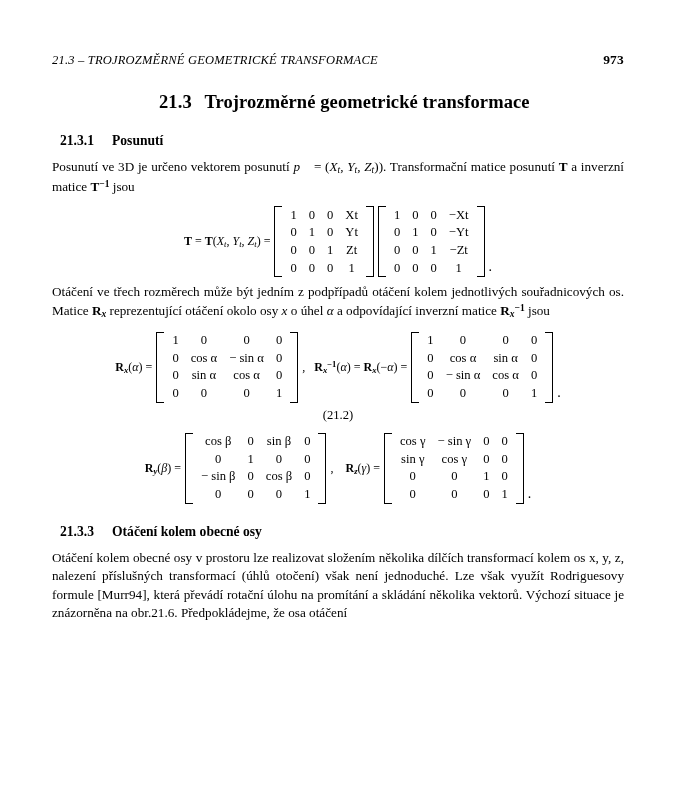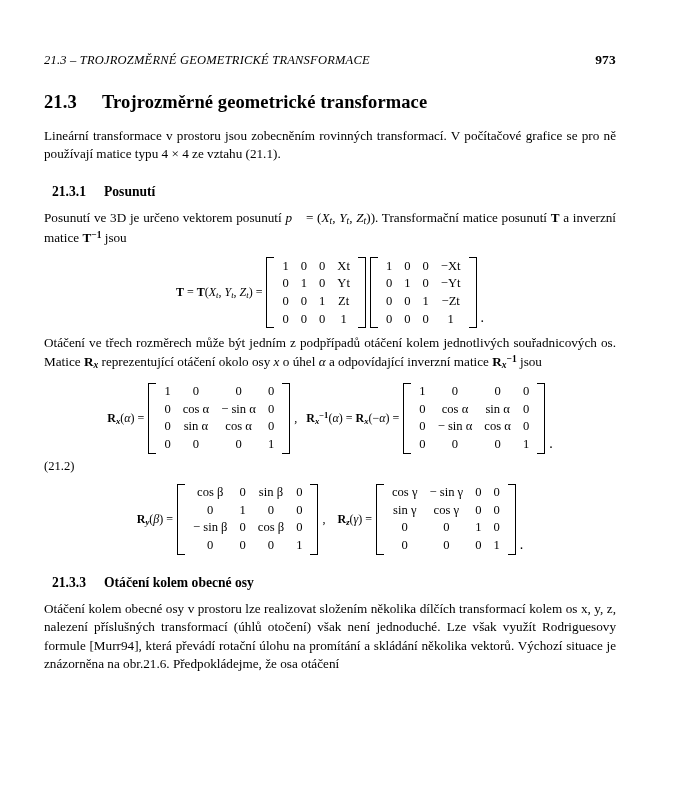--- a/index.html
+++ b/index.html
@@ -10,21 +10,21 @@
   body {
     width: 676px;
     height: 800px;
     font-family: "Liberation Serif", serif;
     color: #000000;
     position: relative;
     overflow: hidden;
   }
   .page {
     position: absolute;
-    left: 44px;
+    left: 52px;
     top: 52px;
     width: 572px;
     height: 700px;
   }
   .running-head {
     display: flex;
     justify-content: space-between;
     align-items: baseline;
     font-size: 12.5px;
     font-style: italic;
@@ -37,20 +37,21 @@
   .running-head .rh-right {
     font-style: normal;
     font-weight: bold;
     font-size: 13.5px;
   }
   h1.section-title {
     font-size: 18.5px;
     font-weight: bold;
     margin: 24px 0 14px 0;
     letter-spacing: 0.1px;
+    text-align: center;
   }
   h1.section-title .num {
     display: inline-block;
     min-width: 58px;
   }
   h2.subsection-title {
     font-size: 13.6px;
     font-weight: bold;
     margin: 20px 0 9px 8px;
   }
@@ -137,21 +138,20 @@
 
   <div class="running-head">
     <div class="rh-left">21.3 – TROJROZMĚRNÉ GEOMETRICKÉ TRANSFORMACE</div>
     <div class="rh-right">973</div>
   </div>
 
   <h1 class="section-title">
     <span class="num">21.3</span><span>Trojrozměrné geometrické transformace</span>
   </h1>
 
-  <p class="body">Lineární transformace v prostoru jsou zobecněním rovinných transformací. V počítačové grafice se pro ně používají matice typu 4 × 4 ze vztahu (21.1).</p>
 
   <h2 class="subsection-title">
     <span class="num">21.3.1</span><span>Posunutí</span>
   </h2>
 
   <p class="body">
     <span>Posunutí ve 3D je určeno vektorem posunutí </span><span class="math"><i class="var">p⃗</i></span><span> = (</span><span class="math"><i class="var">X</i><span class="sub">t</span>, <i class="var">Y</i><span class="sub">t</span>, <i class="var">Z</i><span class="sub">t</span></span>)<span>). Transformační matice posunutí </span><b class="bold">T</b><span> a inverzní matice </span><b class="bold">T<span class="sup">−1</span></b><span> jsou</span>
   </p>
 
   <div class="eq-block">
@@ -299,21 +299,21 @@
                 <td>0</td>
                 <td>0</td>
                 <td>1</td>
               </tr>
         </tbody>
           </table>
         <span class="bracket right"></span>
       </span>
       <span class="eq-punct">.</span>
     </div>
-    <div style="text-align:left; margin-top:2px;">
+    <div style="text-align:center; margin-top:2px;">
       <span style="font-size:12.6px;">(21.2)</span>
     </div>
   </div>
 
 
   <div class="eq-block">
     <div class="eq-row">
       <span class="eq-lead math">
         <b class="bold">R<span class="sub">y</span></b>(<i class="var">β</i>) =
       </span>

